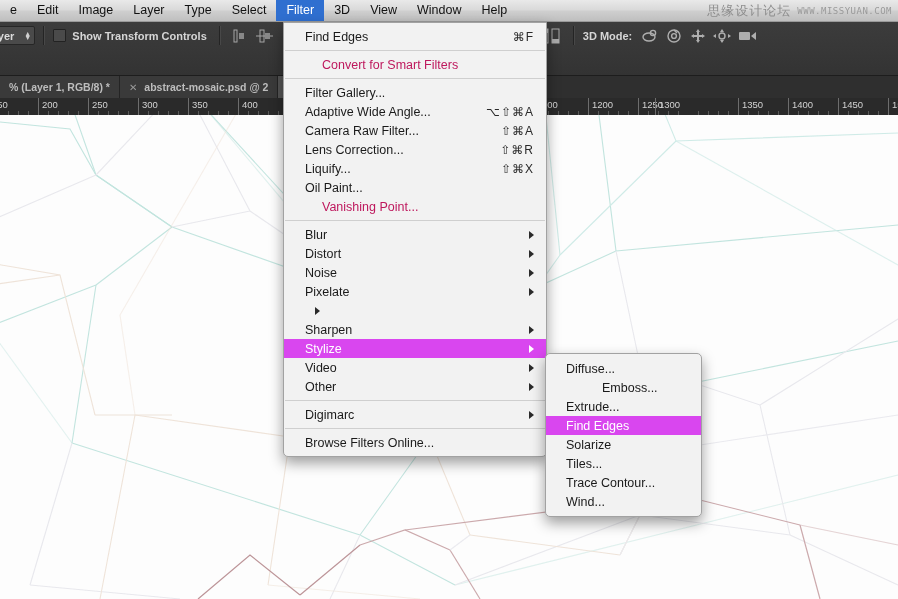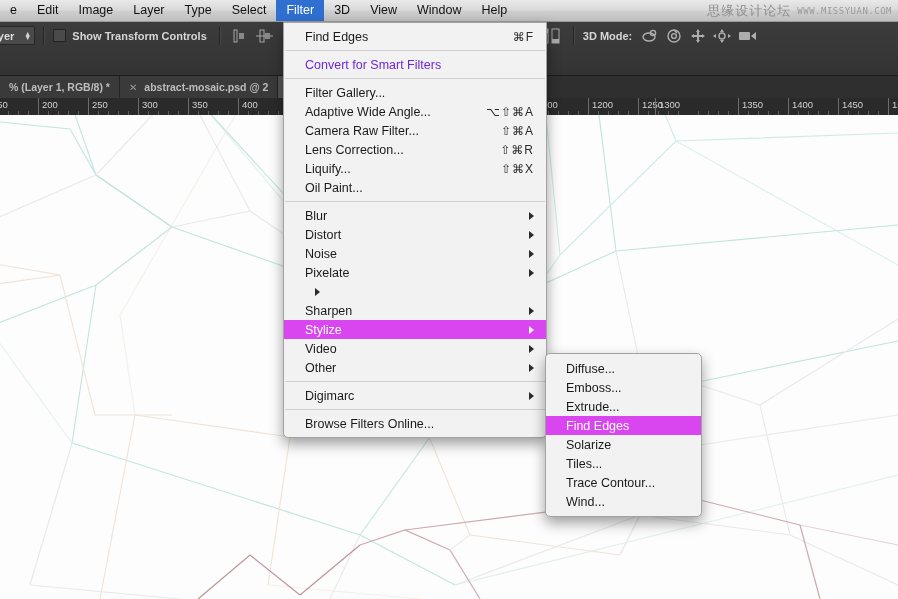--- a/index.html
+++ b/index.html
@@ -114,21 +114,21 @@
     display:flex;align-items:center;
     height:19px;padding:0 12px 0 21px;
     font-size:12.5px;color:#1a1a1a;white-space:nowrap;
     cursor:default;position:relative;
   }
   .row .lbl{flex:1;}
   .row .key{
     font-family:"Liberation Sans",sans-serif;font-size:12px;color:#2a2a2a;
     letter-spacing:1px;padding-left:14px;
   }
-  .row.dis{color:#6d28d9;}
+  .row.dis{color:#be185d;margin-left:17px;}
   .row.hl{background:#d946ef;color:#fff;}
   .row .arrow{
     width:0;height:0;border-left:5px solid #2a2a2a;
     border-top:4px solid transparent;border-bottom:4px solid transparent;
     margin-left:10px;
   }
   .row.hl .arrow{border-left-color:#fff;}
   .sep{height:1px;background:#cfcfcf;margin:4px 1px;}
 </style>
 </head>
@@ -459,20 +459,23 @@
         <span class="lbl">Lens Correction...</span>
         <span class="key">⇧⌘R</span>
       </div>
       <div class="row">
         <span class="lbl">Liquify...</span>
         <span class="key">⇧⌘X</span>
       </div>
       <div class="row">
         <span class="lbl">Oil Paint...</span>
       </div>
+      <div class="row dis">
+        <span class="lbl">Vanishing Point...</span>
+      </div>
       <div class="sep"></div>
       <div class="row">
         <span class="lbl">Blur</span>
         <span class="arrow"></span>
       </div>
       <div class="row">
         <span class="lbl">Distort</span>
         <span class="arrow"></span>
       </div>
       <div class="row">
@@ -510,21 +513,21 @@
       <div class="sep"></div>
       <div class="row">
         <span class="lbl">Browse Filters Online...</span>
       </div>
     </div>
 
   <div class="popup" id="stylize-submenu">
       <div class="row" style="padding-left: 20px;">
         <span class="lbl">Diffuse...</span>
       </div>
-      <div class="row" style="padding-left: 20px;">
+      <div class="row" style="padding-left: 20px; margin-left: 36px;">
         <span class="lbl">Emboss...</span>
       </div>
       <div class="row" style="padding-left: 20px;">
         <span class="lbl">Extrude...</span>
       </div>
       <div class="row hl" style="padding-left: 20px;">
         <span class="lbl">Find Edges</span>
       </div>
       <div class="row" style="padding-left: 20px;">
         <span class="lbl">Solarize</span>

